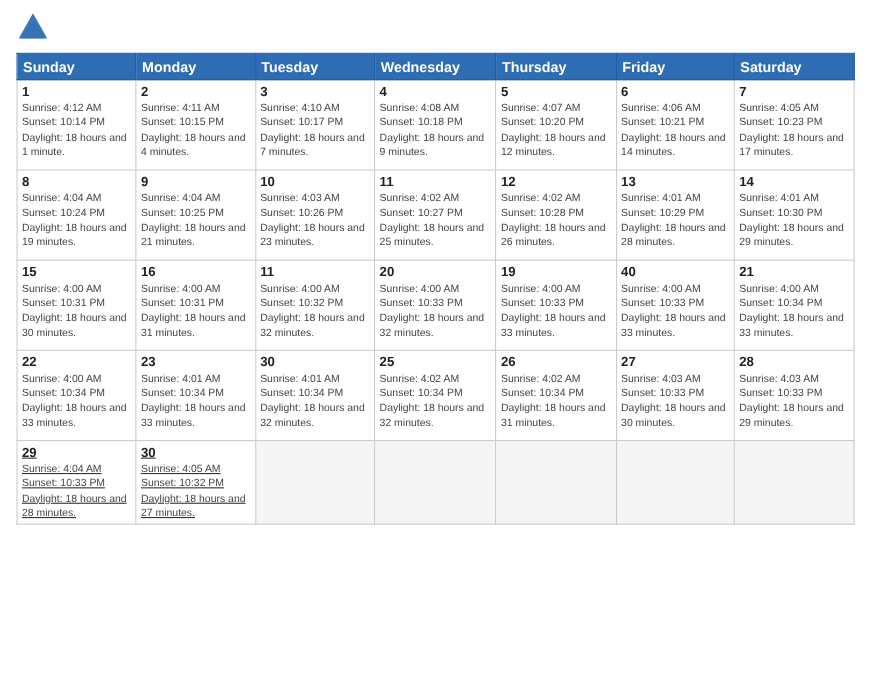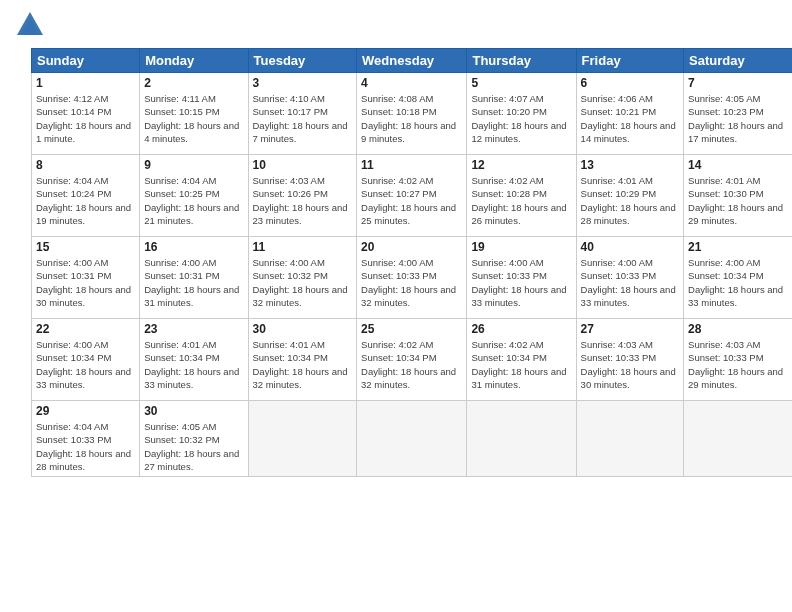--- a/index.html
+++ b/index.html
@@ -54,21 +54,20 @@
       color: #333;
     }
     .location {
       font-size: 14px;
       color: #333;
       font-style: italic;
     }
     .calendar {
       width: 100%;
       border-collapse: collapse;
-      margin-left: 16px;
     }
     .calendar th {
       background-color: #2e6db4;
       color: white;
       text-align: left;
       padding: 4px 5px;
       font-size: 13px;
       font-weight: bold;
       border: 1px solid #1a5fa8;
     }
@@ -80,20 +79,21 @@
       color: #333;
       width: 113px;
       height: 82px;
       background: #fff;
     }
     .calendar td.empty {
       background: #f5f5f5;
     }
     .calendar tr:last-child td {
       height: 72px;
+      text-decoration: underline;
     }
     .day-num {
       font-size: 12px;
       font-weight: bold;
       color: #222;
       display: block;
       margin-bottom: 2px;
     }
     .day-info {
       color: #444;

